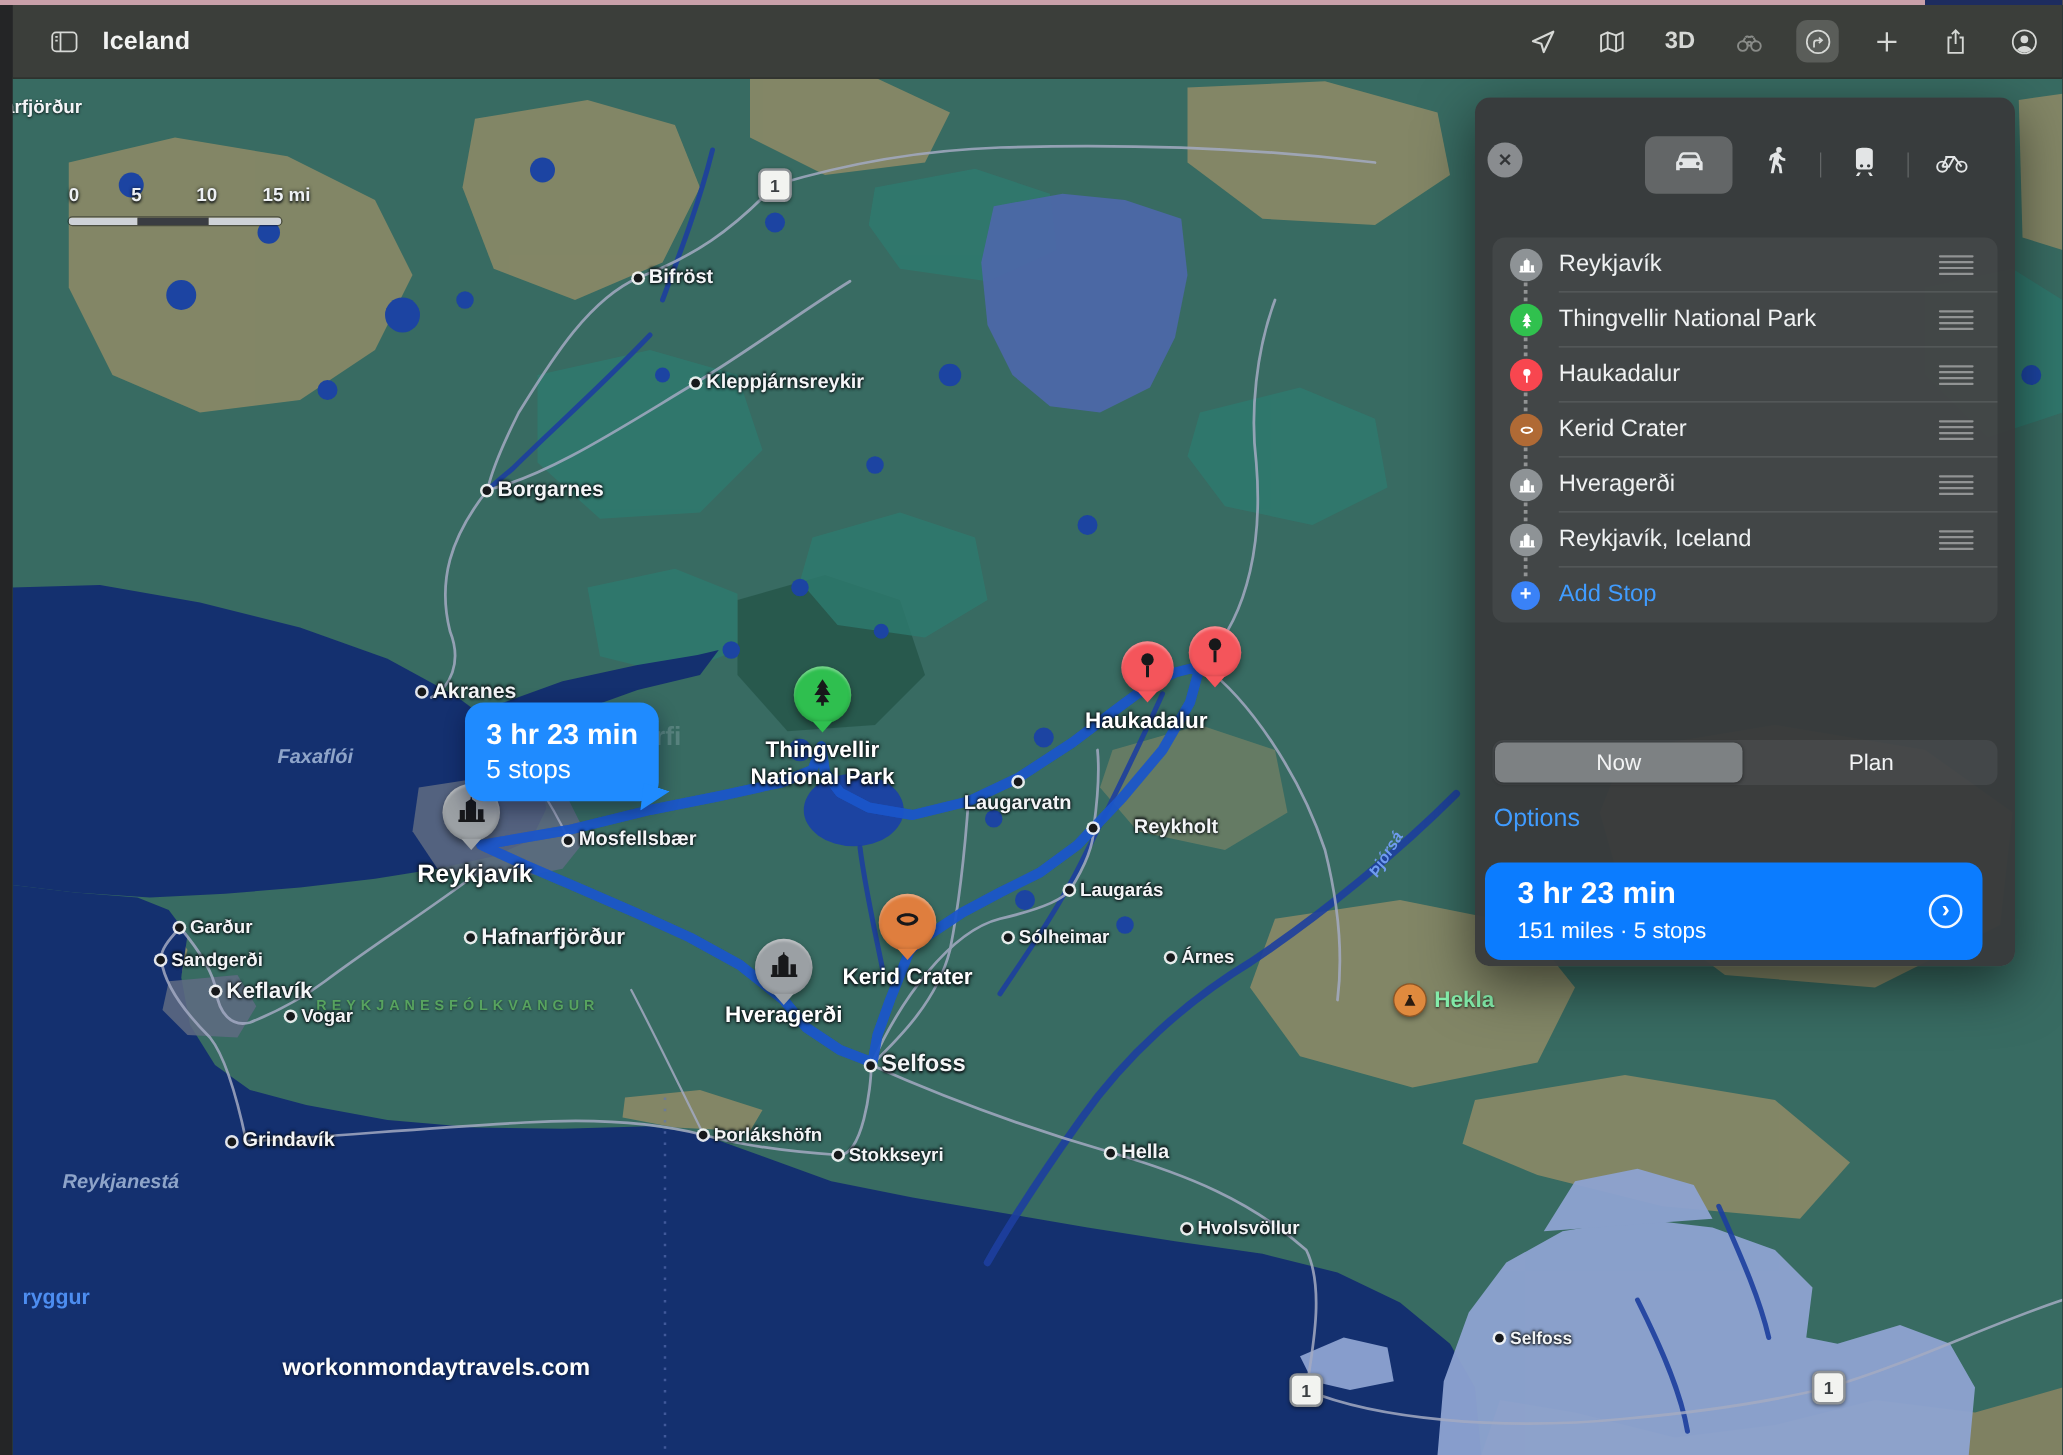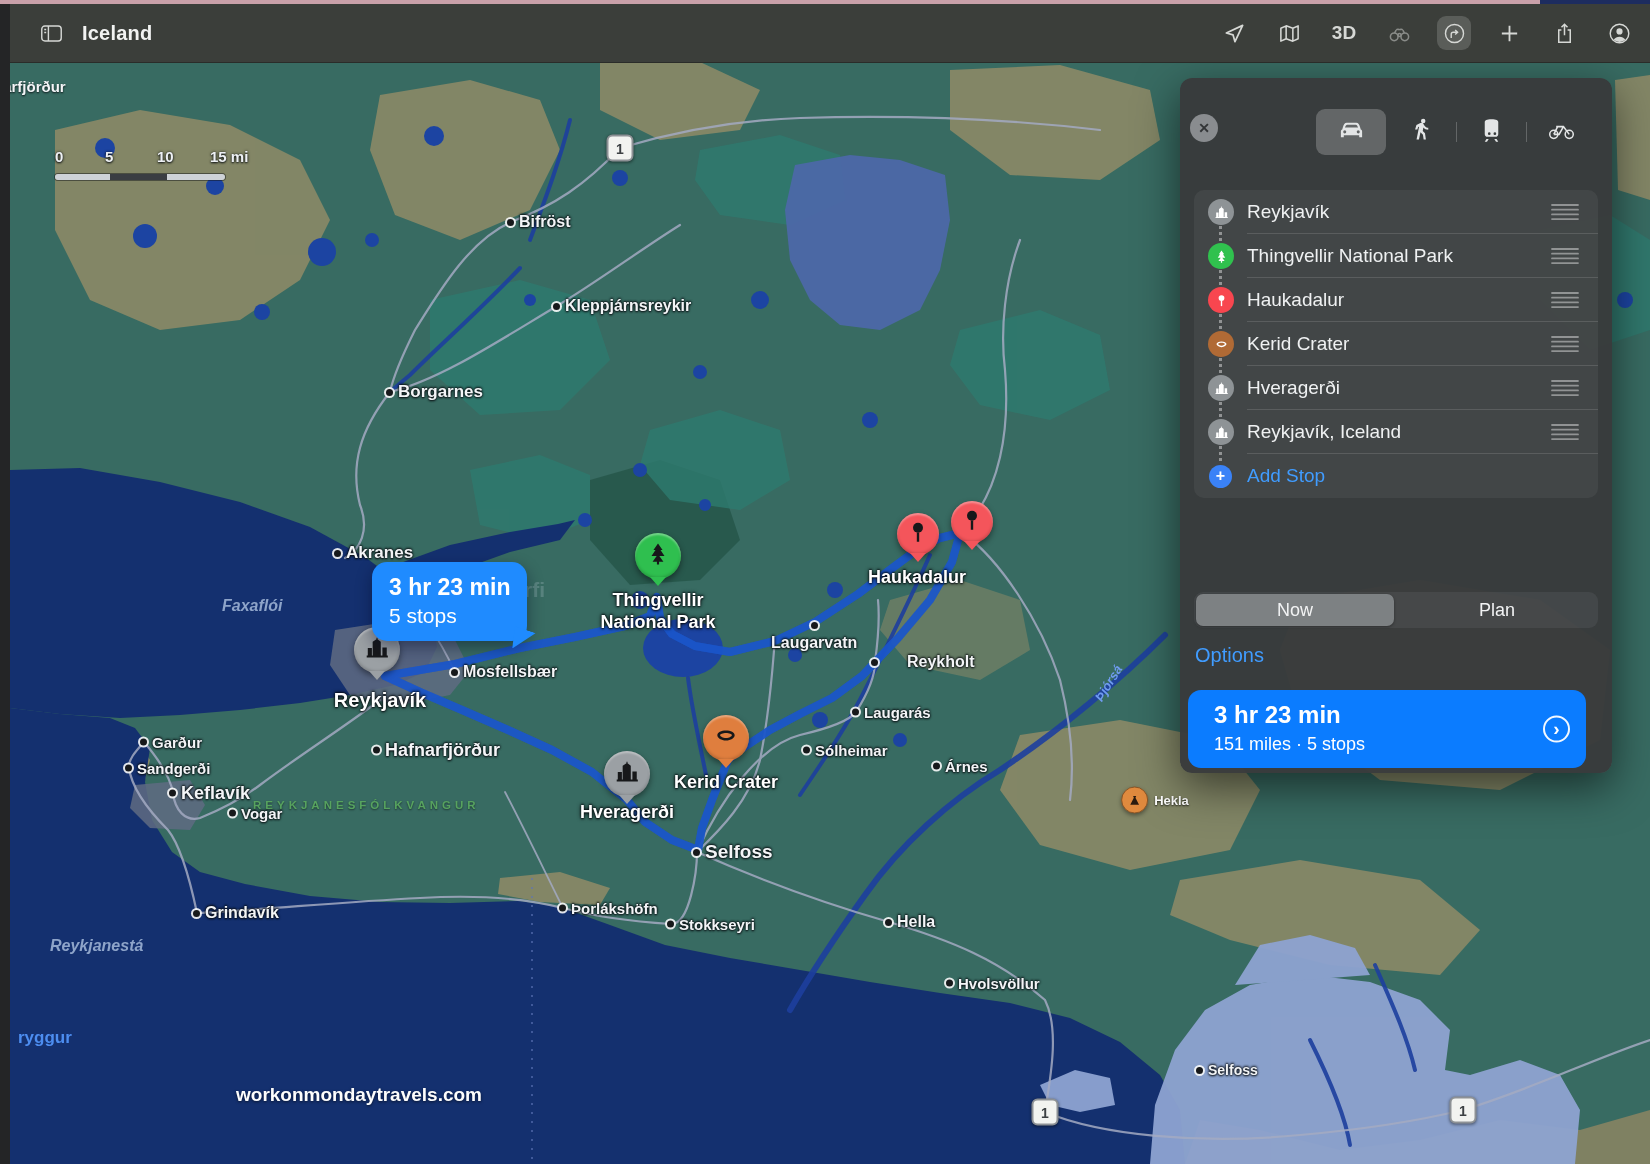--- a/index.html
+++ b/index.html
@@ -46,41 +46,41 @@
   .b-gray{background:#9ba0a4;} .b-gray::after{border-top-color:#9ba0a4;}
   .b-green{background:#2fbf4f;} .b-green::after{border-top-color:#2fbf4f;}
   .b-red{background:#f4555b;width:42px;height:42px;} .b-red::after{border-top-color:#f4555b;}
   .b-orange{background:#df7e3e;} .b-orange::after{border-top-color:#df7e3e;}
   .marker-label{position:absolute;transform:translate(-50%,-50%);color:#fff;font-weight:700;z-index:21;white-space:nowrap;
     text-shadow:0 1px 2px rgba(8,12,16,.95),0 0 4px rgba(8,12,16,.9),0 -1px 2px rgba(8,12,16,.8);}
   .poi{position:absolute;transform:translate(-50%,-50%);z-index:18;display:flex;align-items:center;gap:6px;}
   .poi .poi-circle{width:25px;height:25px;border-radius:50%;background:#e08a3e;border:1.5px solid #8a5526;
     display:flex;align-items:center;justify-content:center;color:#2b1c10;box-shadow:0 2px 4px rgba(0,0,0,.4);}
   .poi .poi-circle svg{width:15px;height:15px;}
-  .poi .poi-name{color:#ffffff;font-weight:700;font-size:13px;text-shadow:0 1px 2px rgba(0,0,0,.8);}
+  .poi .poi-name{color:#86efac;font-weight:700;font-size:18px;text-shadow:0 1px 2px rgba(0,0,0,.8);}
   .shield{position:absolute;transform:translate(-50%,-50%);width:23px;height:23px;background:#f2f3f0;
     border:2px solid #8d9195;border-radius:6px;color:#3c4043;font-size:14px;font-weight:700;
     display:flex;align-items:center;justify-content:center;z-index:12;box-shadow:0 1px 3px rgba(0,0,0,.4);}
   
   .callout{position:absolute;left:372px;top:562px;background:#1f8bff;border-radius:15px;padding:11px 17px 12px;
     z-index:30;box-shadow:0 6px 16px rgba(0,10,40,.45);}
   .callout::after{content:'';position:absolute;right:-6px;bottom:-10px;width:22px;height:22px;background:#1f8bff;
     clip-path:polygon(0 0,100% 0,20% 100%);transform:rotate(18deg);}
   .callout .c1{color:#fff;font-size:23px;font-weight:700;line-height:29px;}
   .callout .c2{color:#fff;font-size:21px;line-height:27px;}
   
   .scale{position:absolute;left:35px;top:86px;z-index:40;width:230px;height:36px;}
   .scale .tick{position:absolute;top:0;color:#eef1f4;font-size:15px;font-weight:700;
     text-shadow:0 1px 2px rgba(10,14,18,.9),0 0 3px rgba(10,14,18,.8);}
   .scale .bar{position:absolute;left:10px;top:26px;width:170px;height:6px;border-radius:3px;overflow:hidden;
     display:flex;box-shadow:0 0 0 1px rgba(20,22,25,.5);}
   .scale .sg1{width:55px;background:#ced2d7;}
   .scale .sg2{width:57px;background:#3a3d42;}
   .scale .sg3{width:58px;background:#ced2d7;}
-  .watermark{position:absolute;left:226px;top:1022px;color:#fdfdfd;font-size:19px;font-weight:700;z-index:15;
+  .watermark{position:absolute;left:216px;top:1022px;color:#fdfdfd;font-size:19px;font-weight:700;z-index:15;
     text-shadow:0 1px 3px rgba(0,0,0,.6);}
   
   .panel{position:absolute;left:1180px;top:78px;width:432px;height:695px;z-index:100;
     background:rgba(57,59,60,.97);border-radius:12px;box-shadow:0 14px 44px rgba(0,0,0,.55);}
   .close-btn{position:absolute;left:10px;top:36px;width:28px;height:28px;border-radius:50%;border:none;
     background:rgba(152,154,157,.85);color:#323436;font-size:14px;font-weight:700;
     display:flex;align-items:center;justify-content:center;padding:0;}
   .mode-bar{position:absolute;left:136px;top:31px;width:280px;height:46px;display:flex;}
   .mode{width:70px;height:46px;display:flex;align-items:center;justify-content:center;color:#e3e5e6;position:relative;}
   .mode svg{width:27px;height:27px;}
@@ -259,21 +259,21 @@
           <span class="tname">Keflavík</span>
         </div>
         <div class="town" style="font-size: 15px; left: 219px; top: 751px;">
           <span class="dot"></span>
           <span class="tname">Vogar</span>
         </div>
         <div class="town" style="font-size: 18px; left: 363px; top: 688px;">
           <span class="dot"></span>
           <span class="tname">Hafnarfjörður</span>
         </div>
-        <div class="town" style="font-size: 16px; left: 183px; top: 851px;">
+        <div class="town" style="font-size: 16px; left: 172px; top: 851px;">
           <span class="dot"></span>
           <span class="tname">Grindavík</span>
         </div>
         <div class="town" style="font-size: 15px; left: 549px; top: 846px;">
           <span class="dot"></span>
           <span class="tname">Þorlákshöfn</span>
         </div>
         <div class="town" style="font-size: 15px; left: 657px; top: 862px;">
           <span class="dot"></span>
           <span class="tname">Stokkseyri</span>

